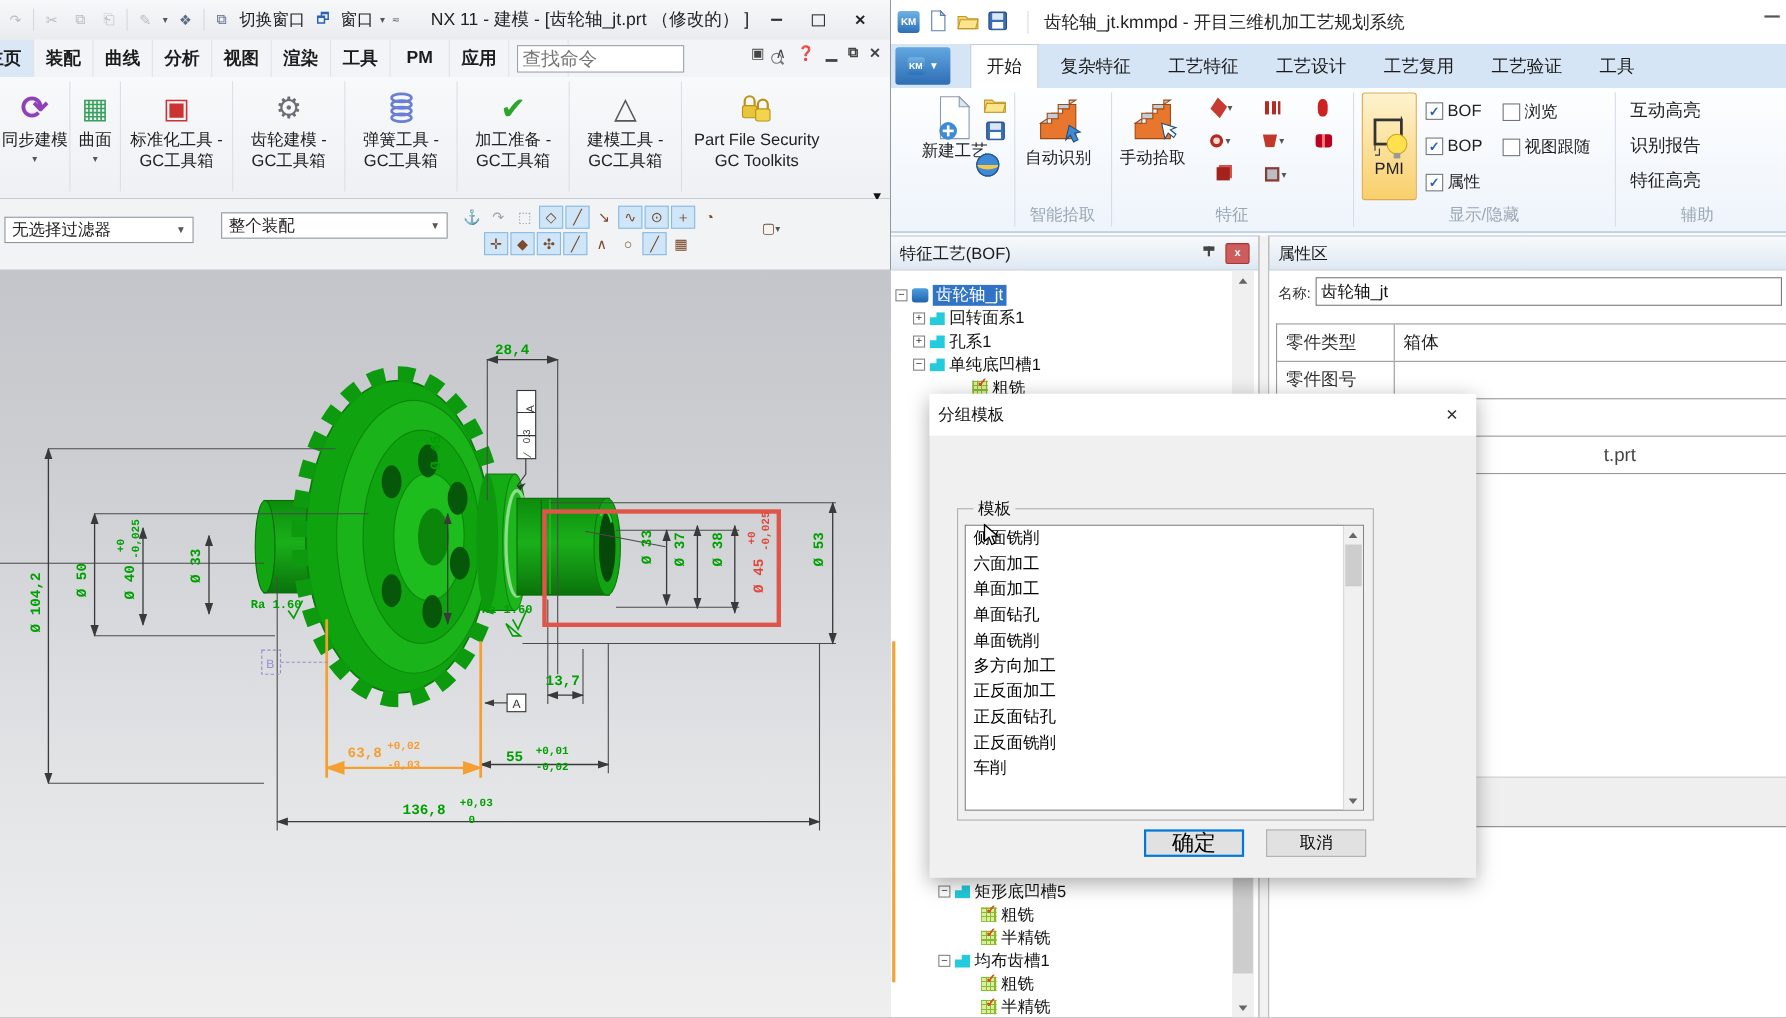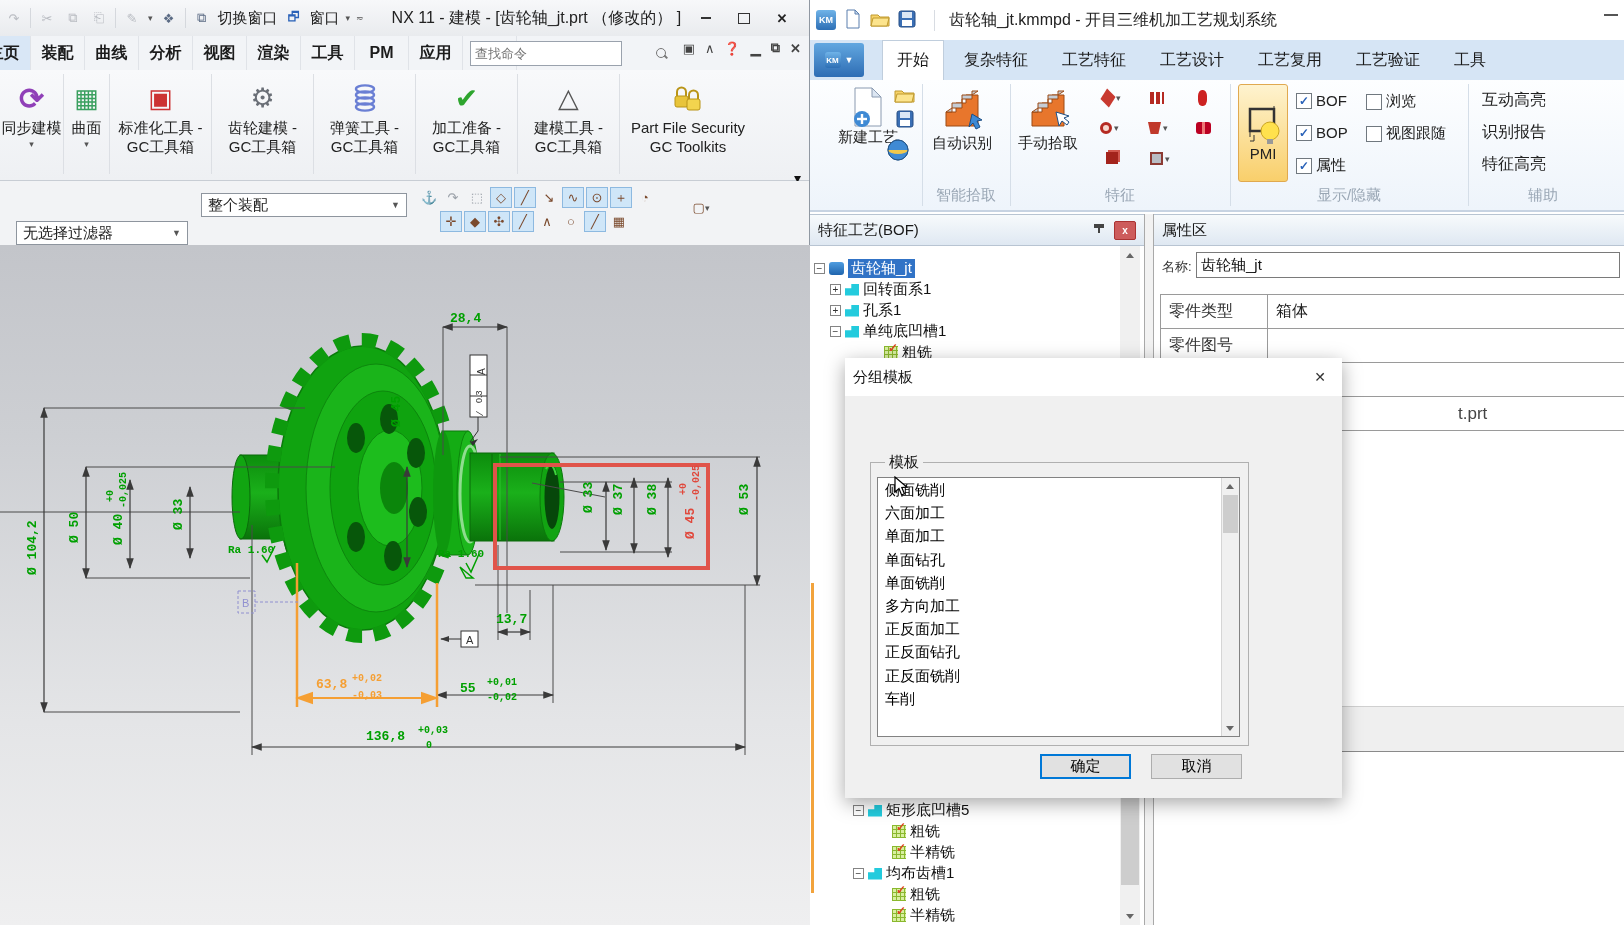--- a/index.html
+++ b/index.html
@@ -18,21 +18,21 @@
   #nx-winbtns{position:absolute;right:14px;top:8px;display:flex;gap:12px;}
   .wmin::before{content:"";display:block;width:10px;height:2px;background:#333;}
   .wmax::before{content:"";display:block;width:10px;height:9px;border:1.5px solid #333;}
   .wclose::before{content:"✕";font-size:13px;color:#222;font-weight:bold;}
   
   #nx-tabrow{position:absolute;left:0;top:36px;width:100%;height:34px;background:#f2f4f7;border-bottom:1px solid #cfd4da;display:flex;align-items:stretch;}
   .ntab{min-width:45px;padding:0 4px;display:flex;align-items:center;justify-content:center;font-size:16px;font-weight:bold;color:#1c1c1c;border-right:1px solid #e0e3e8;}
   .ntab.active{background:#d9e7f6;}
   .ntab.clip{margin-left:-23px;}
   #nx-search{position:absolute;left:470px;top:41px;width:150px;height:23px;border:1px solid #9aa2ad;background:#fff;display:flex;align-items:center;}
-  #nx-search input{border:0;outline:0;flex:1;font-size:13px;padding:0 4px;color:#a16207;background:transparent;font-family:"Liberation Sans",sans-serif;}
+  #nx-search input{border:0;outline:0;flex:1;font-size:17px;padding:0 4px;color:#a16207;background:transparent;font-family:"Liberation Sans",sans-serif;}
   .mag{width:14px;height:14px;position:relative;margin-right:3px;}
   .mag::before{content:"";position:absolute;left:1px;top:1px;width:8px;height:8px;border:1.5px solid #777;border-radius:50%;}
   .mag::after{content:"";position:absolute;left:9px;top:9px;width:4px;height:1.5px;background:#777;transform:rotate(45deg);}
   #nx-tabrow-icons{position:absolute;right:8px;top:40px;display:flex;gap:10px;align-items:center;}
   .ric{font-size:13px;color:#444;}
   .ric.blue{color:#2a62b8;font-weight:bold;}
   
   #nx-ribbon{position:absolute;left:0;top:70px;width:100%;height:110px;background:linear-gradient(#f8f9fb,#eef0f3);border-bottom:1px solid #c8cdd4;}
   .ngroup{position:absolute;top:4px;height:100px;display:flex;flex-direction:column;align-items:center;justify-content:flex-start;border-right:1px solid #dcdfe4;box-sizing:border-box;padding-top:4px;}
   .ngroup .gicon{height:40px;display:flex;align-items:center;justify-content:center;}
@@ -115,21 +115,21 @@
   .redx{width:20px;height:17px;background:#cd5c5c;border:1px solid #a33;border-radius:2px;color:#fff;font-size:10px;font-weight:bold;display:flex;align-items:center;justify-content:center;}
   
   #dialog{position:absolute;left:845px;top:358px;width:497px;height:440px;background:#f0f0f0;box-shadow:0 5px 18px rgba(0,0,0,.35);z-index:50;}
   #dlg-title{position:absolute;left:0;top:0;width:100%;height:38px;background:#fff;display:flex;align-items:center;padding-left:8px;font-size:15px;color:#111;box-sizing:border-box;}
   #dlg-close{position:absolute;right:12px;top:9px;width:20px;height:20px;display:flex;align-items:center;justify-content:center;font-size:14px;color:#333;}
   #dlg-group{position:absolute;left:25px;top:104px;width:377px;height:282px;border:1px solid #b0b0b0;}
   #dlg-group-label{position:absolute;left:40px;top:95px;background:#f0f0f0;padding:0 4px;font-size:15px;color:#111;}
   #dlg-list{position:absolute;left:32px;top:119px;width:363px;height:260px;background:#fff;border:1px solid #828282;box-sizing:border-box;overflow:hidden;}
   .ditem{height:23.2px;line-height:23.2px;padding-left:7px;font-size:15px;color:#000;}
   #dlg-scroll{position:absolute;right:0;top:0;width:17px;height:100%;background:#f0f0f0;border-left:1px solid #d5d5d5;}
-  #dlg-ok{position:absolute;left:195px;top:396px;width:91px;height:25px;background:#e1e1e1;border:2px solid #0078d7;font-size:15px;color:#000;display:flex;align-items:center;justify-content:center;box-sizing:border-box;}
+  #dlg-ok{position:absolute;left:195px;top:396px;width:91px;height:25px;background:#e1e1e1;border:2px solid #0078d7;font-size:20px;color:#000;display:flex;align-items:center;justify-content:center;box-sizing:border-box;}
   #dlg-cancel{position:absolute;left:306px;top:396px;width:91px;height:25px;background:#e1e1e1;border:1px solid #adadad;font-size:15px;color:#000;display:flex;align-items:center;justify-content:center;box-sizing:border-box;}
   #orange-edge{position:absolute;left:811px;top:583px;width:3px;height:310px;background:#f2a33c;z-index:5;}
 </style>
 </head>
 <body>
 
 <div id="screen">
 
   <div id="nx">
 
@@ -233,21 +233,21 @@
                 <path d="M18,17 v-4 a4.5,4.5 0 0 1 9,0 v4" fill="none" stroke="#b99417" stroke-width="2"></path>
               </g>
             </svg>
         </span>
         <span class="glabel"><span>Part File Security</span><br><span>GC Toolkits</span></span>
       </div>
       <span class="gcaret" style="position:absolute;right:8px;top:100px;">▾</span>
     </div>
 
     <div id="nx-selbar">
-      <div class="dropdown" style="left:16px;top:16px;width:172px;margin-top:24px;">
+      <div class="dropdown" style="left:4px;top:16px;width:172px;">
         <span>无选择过滤器</span>
           <span class="caret">▼</span>
       </div>
       <div class="dropdown" style="left:201px;top:12px;width:206px;">
         <span>整个装配</span>
           <span class="caret">▼</span>
       </div>
       <div class="snaprow" style="left:418px;top:6px;">
         <span class="snap gray">⚓</span>
         <span class="snap gray">↷</span>

